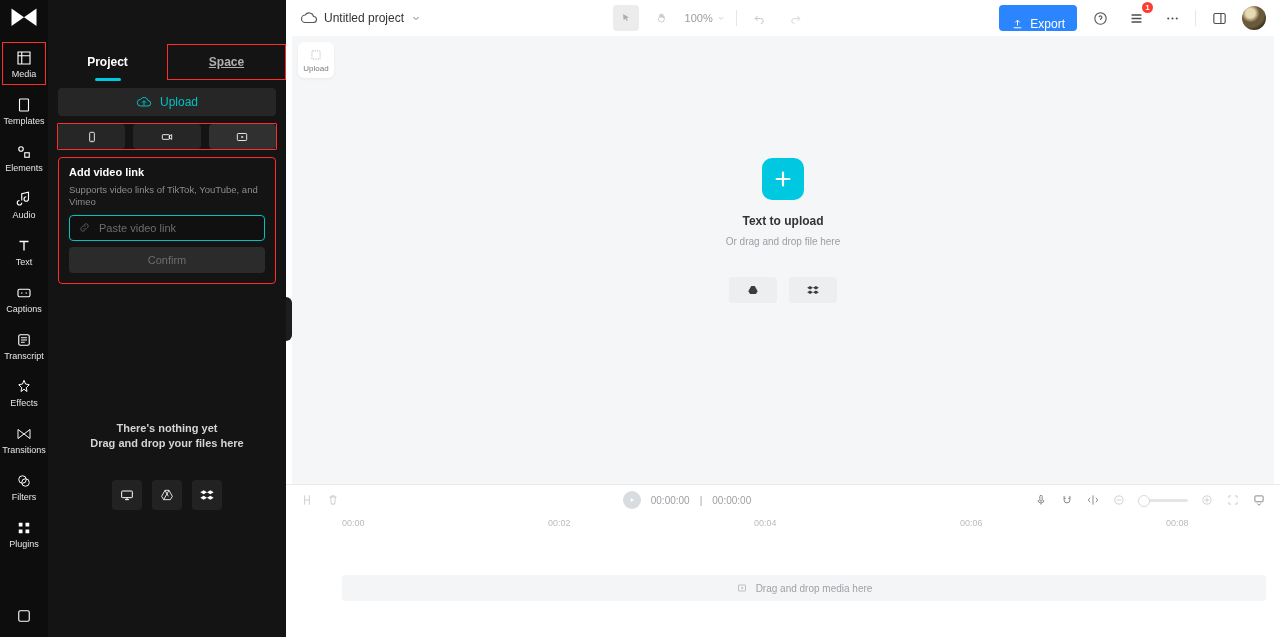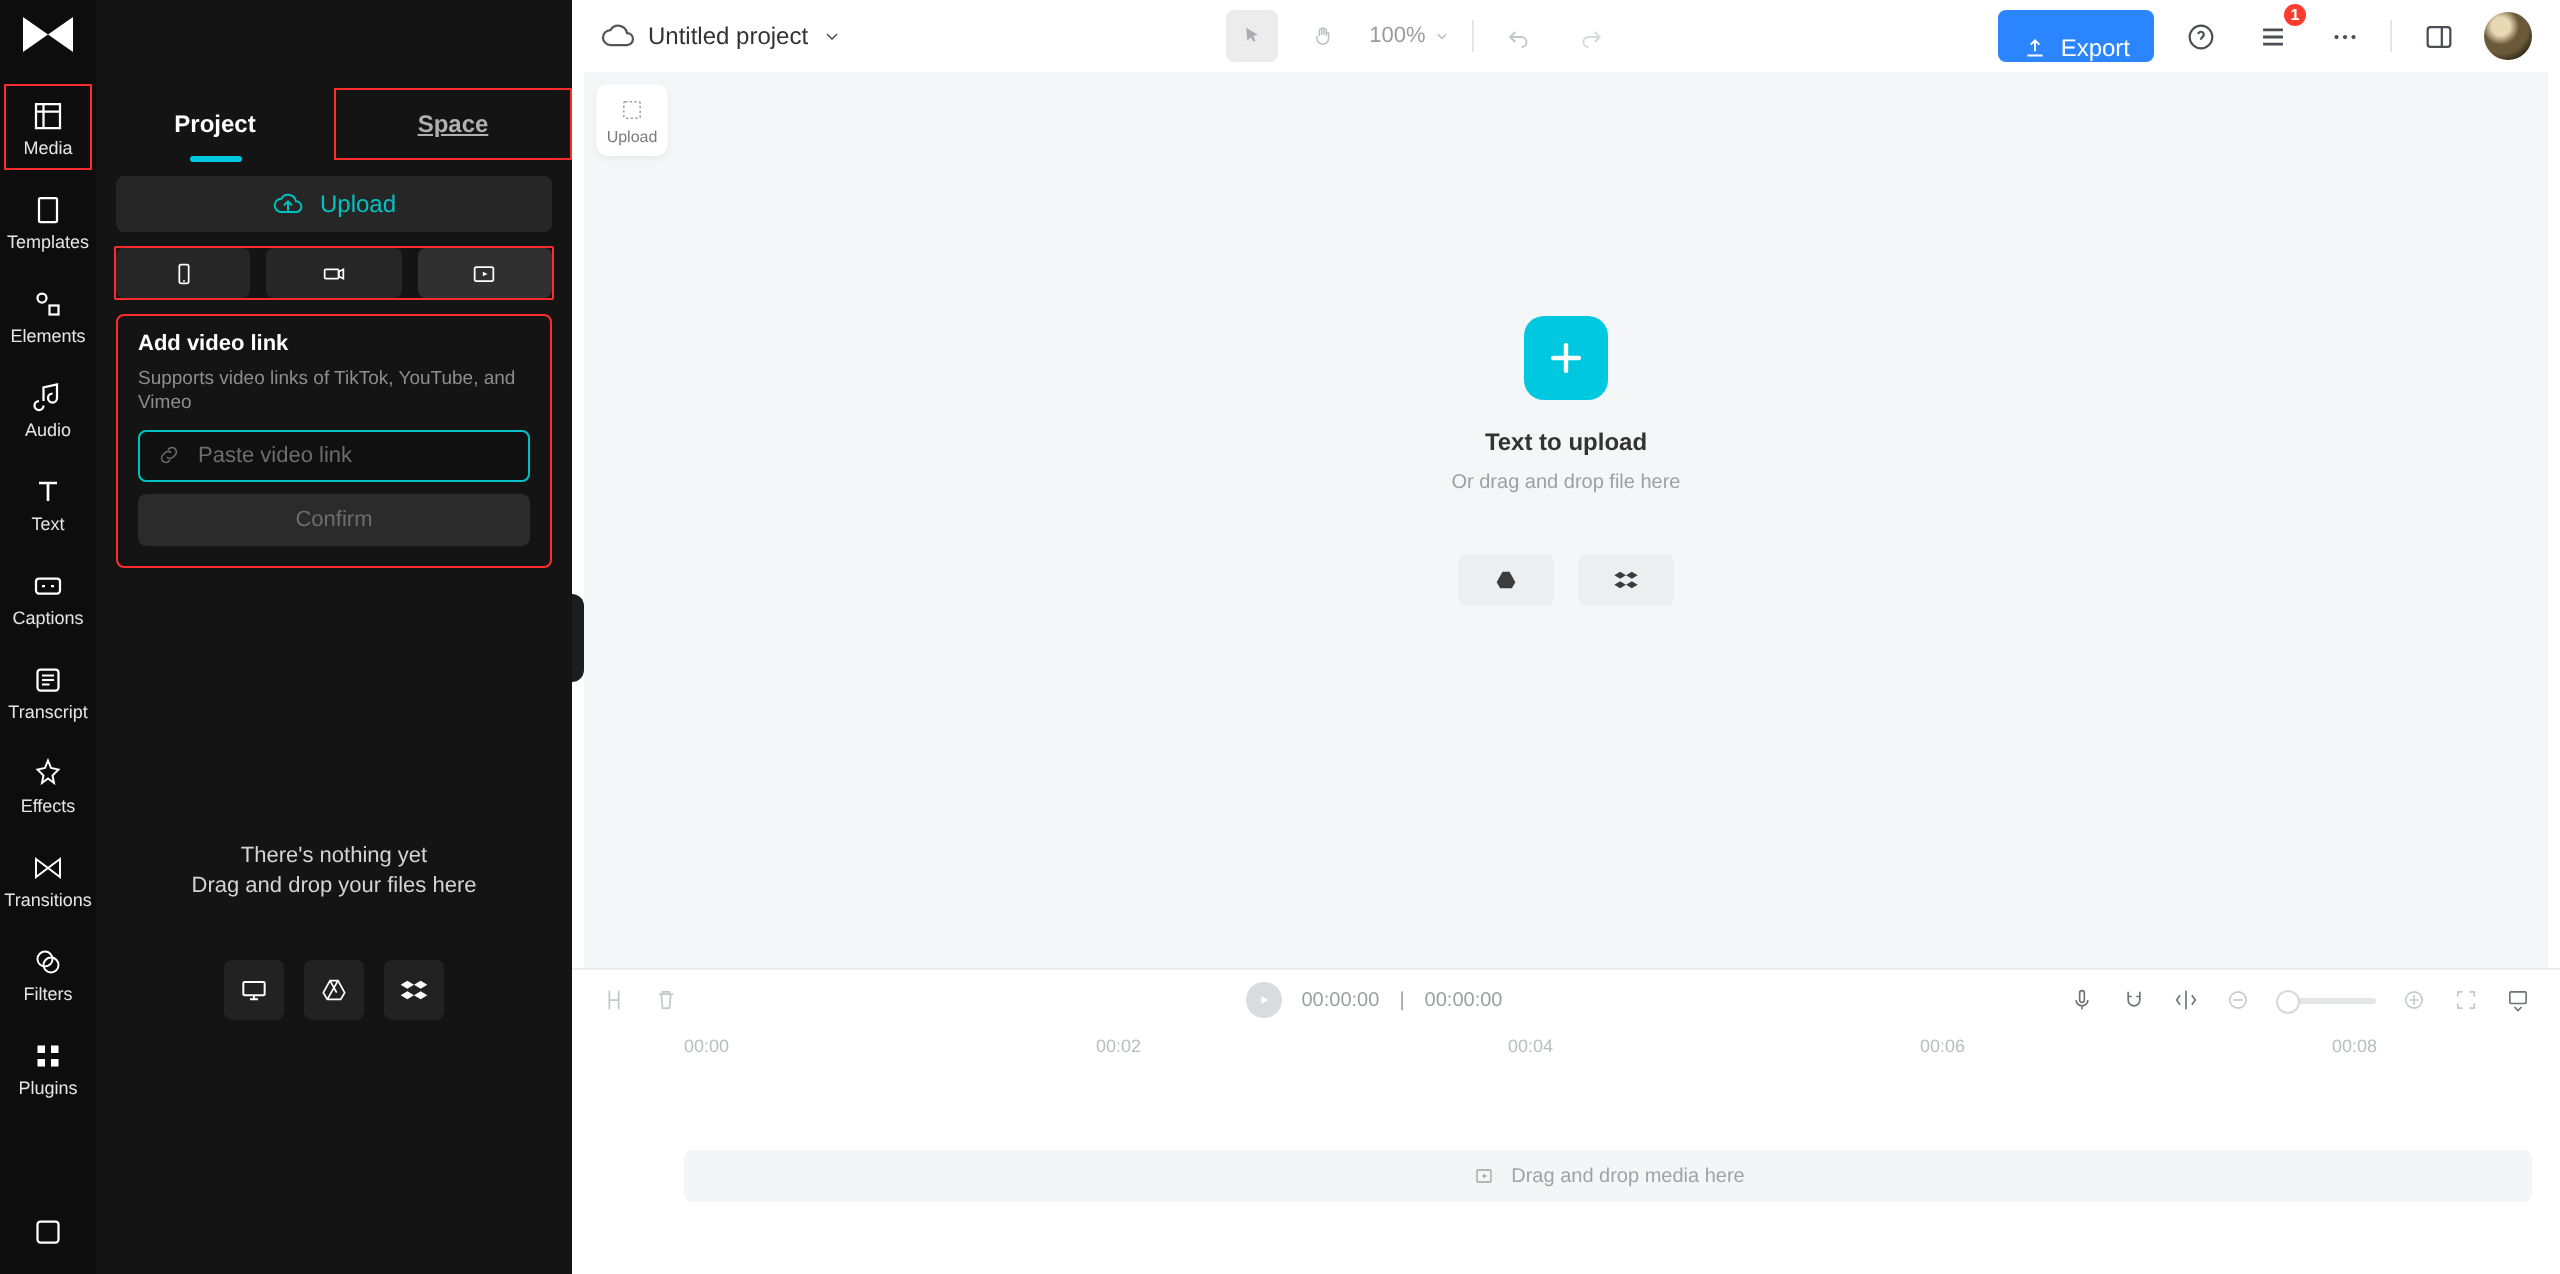--- a/index.html
+++ b/index.html
@@ -56,21 +56,21 @@
 
   .link-card{border:1px solid var(--red-hl);border-radius:4px;padding:8px 10px 10px;display:flex;flex-direction:column;gap:6px;}
   .link-card .title{font-size:11px;font-weight:600;color:#fff;}
   .link-card .subtitle{font-size:9.5px;color:var(--text-grey);line-height:1.3;}
   .link-input{border:1px solid var(--teal);background:#101010;border-radius:4px;height:26px;display:flex;align-items:center;padding:0 8px;gap:6px;}
   .link-input input{flex:1;border:none;background:none;outline:none;color:#fff;font-size:11px;}
   .link-input input::placeholder{color:#6d6d6d;}
   .link-input svg{width:13px;height:13px;stroke:#6d6d6d;}
   .btn-confirm{background:#2b2b2b;border-radius:4px;height:26px;display:flex;align-items:center;justify-content:center;color:#6d6d6d;font-size:11px;}
 
-  .empty-area{flex:1;display:flex;flex-direction:column;align-items:center;justify-content:flex-start;padding-top:130px;gap:3px;}
+  .empty-area{flex:1;display:flex;flex-direction:column;align-items:center;justify-content:flex-start;padding-top:130px;gap:3px;font-weight:bold;}
   .empty-area .msg1{font-size:11px;color:#d4d4d4;}
   .empty-area .msg2{font-size:11px;color:#d4d4d4;}
   .empty-icons{display:flex;gap:10px;margin-top:28px;}
   .empty-icons .chip{width:30px;height:30px;background:var(--bg-panel3);border-radius:4px;display:flex;align-items:center;justify-content:center;}
   .empty-icons svg{width:16px;height:16px;fill:#fff;}
 
   .collapse-nub{position:absolute;right:-6px;top:50%;transform:translateY(-50%);width:6px;height:44px;background:#1d1d1d;border-radius:0 6px 6px 0;}
 
   
   .main{flex:1;display:flex;flex-direction:column;background:#fff;}

